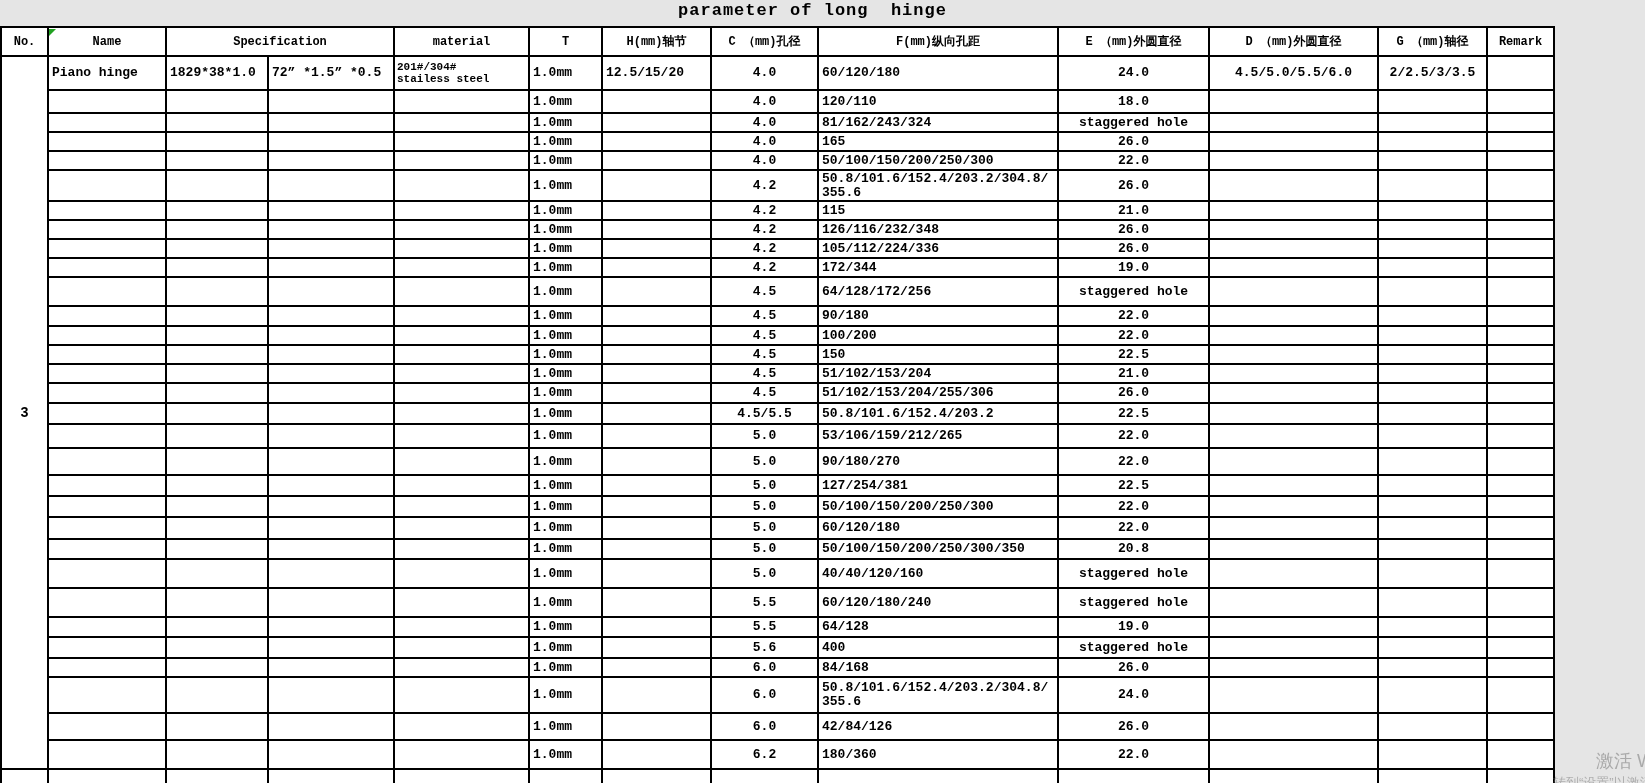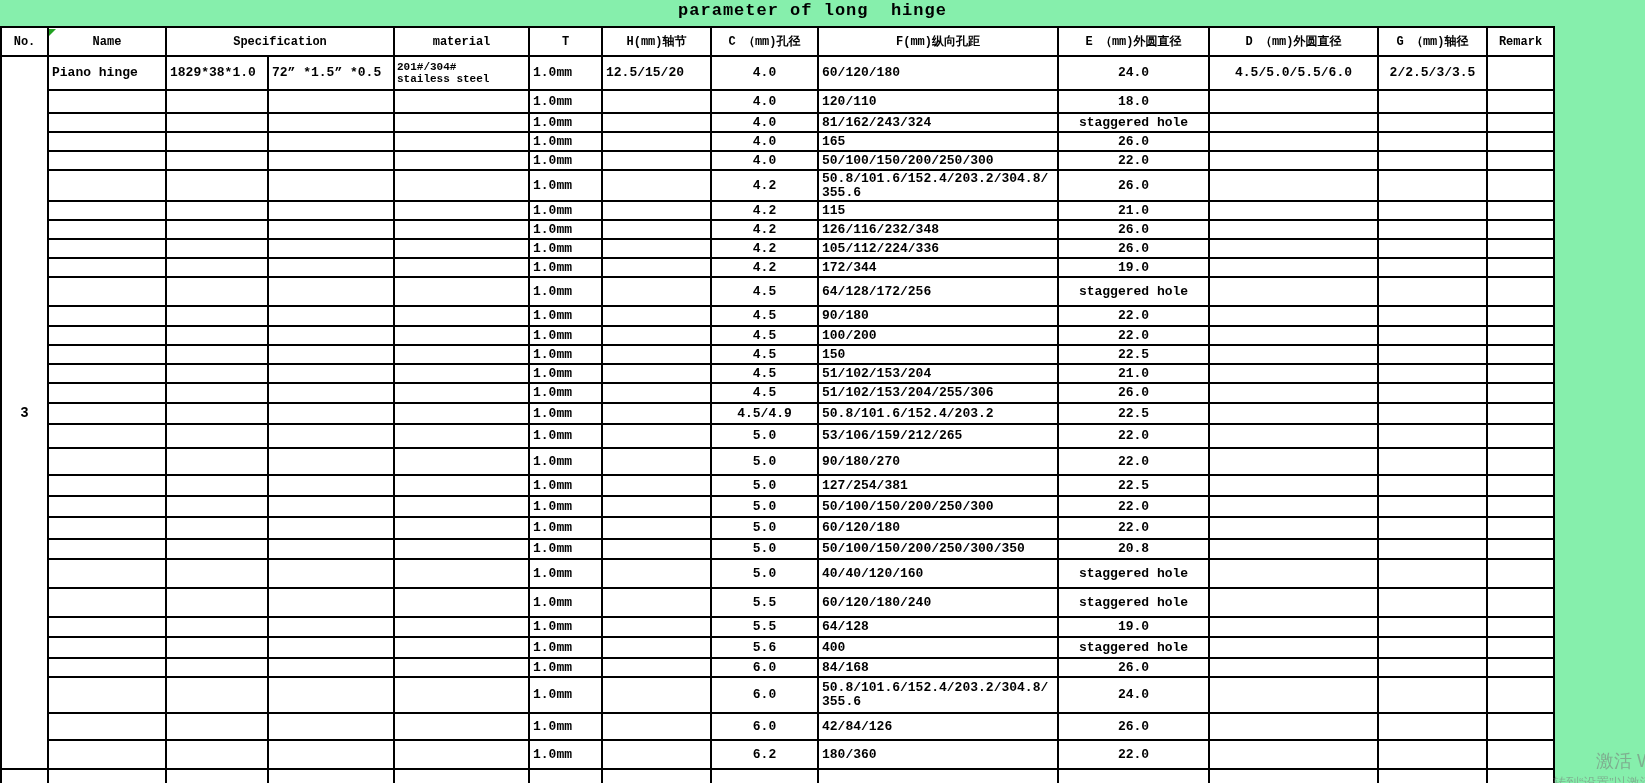--- a/index.html
+++ b/index.html
@@ -1,17 +1,17 @@
 <!DOCTYPE html>
 <html><head>
 <meta charset="utf-8">
 <style>
   html,body{margin:0;padding:0;background:#fff;}
   .stage{
-    position:relative;width:1645px;height:783px;background:#86efac;overflow:hidden;
+    position:relative;width:1645px;height:783px;background:#e5e5e5;overflow:hidden;
     font-family:"Liberation Mono","DejaVu Sans Mono",monospace;color:#000;
   }
   .sheet-title{
     position:absolute;top:1px;left:0;width:1625px;text-align:center;
     font-size:17px;font-weight:bold;white-space:pre;letter-spacing:1px;
   }
   table.param{
     position:absolute;left:0;top:26px;border-collapse:collapse;table-layout:fixed;
     width:1553px;
   }
@@ -309,21 +309,21 @@
           <td class="c-center"></td>
           <td class="c-left"></td>
         </tr>
         <tr style="height: 21px;">
           <td class="c-left"></td>
           <td class="c-left"></td>
           <td class="c-left"></td>
           <td class="material-cell c-left"></td>
           <td class="c-left">1.0mm</td>
           <td class="c-left"></td>
-          <td class="c-center">4.5/4.9</td>
+          <td class="c-center">4.5/5.5</td>
           <td class="c-left f-cell">50.8/101.6/152.4/203.2</td>
           <td class="c-center">22.5</td>
           <td class="c-center"></td>
           <td class="c-center"></td>
           <td class="c-left"></td>
         </tr>
         <tr style="height: 24px;">
           <td class="c-left"></td>
           <td class="c-left"></td>
           <td class="c-left"></td>

